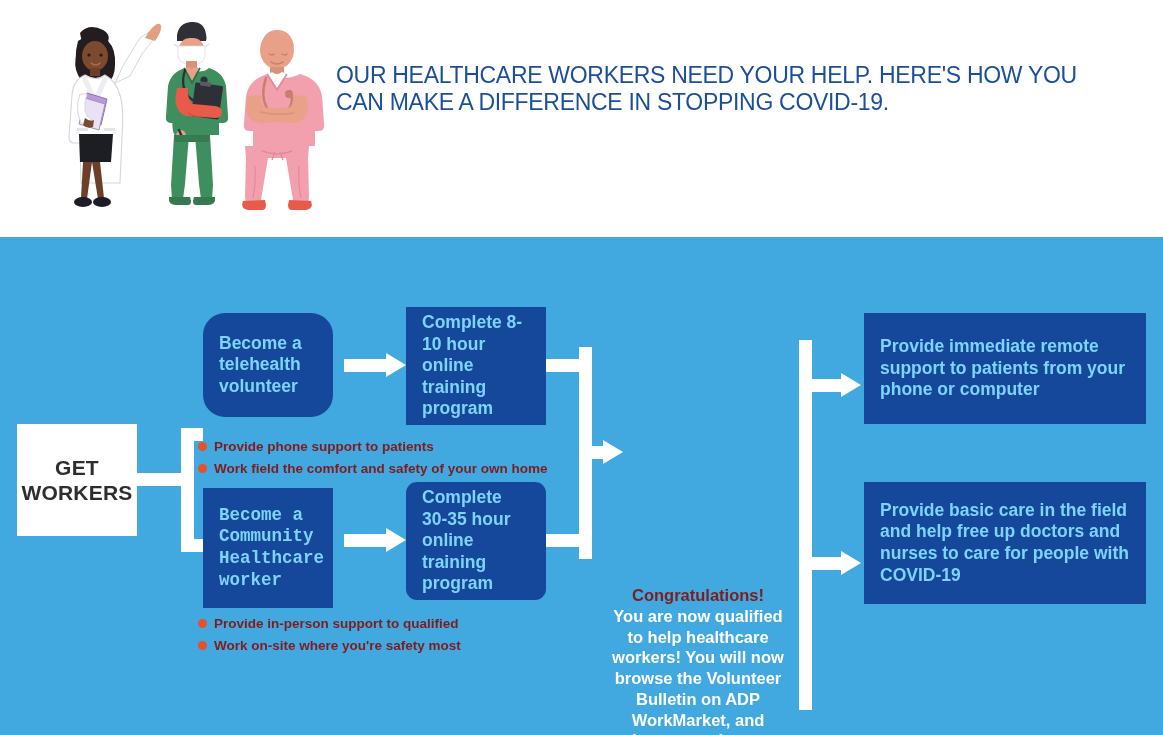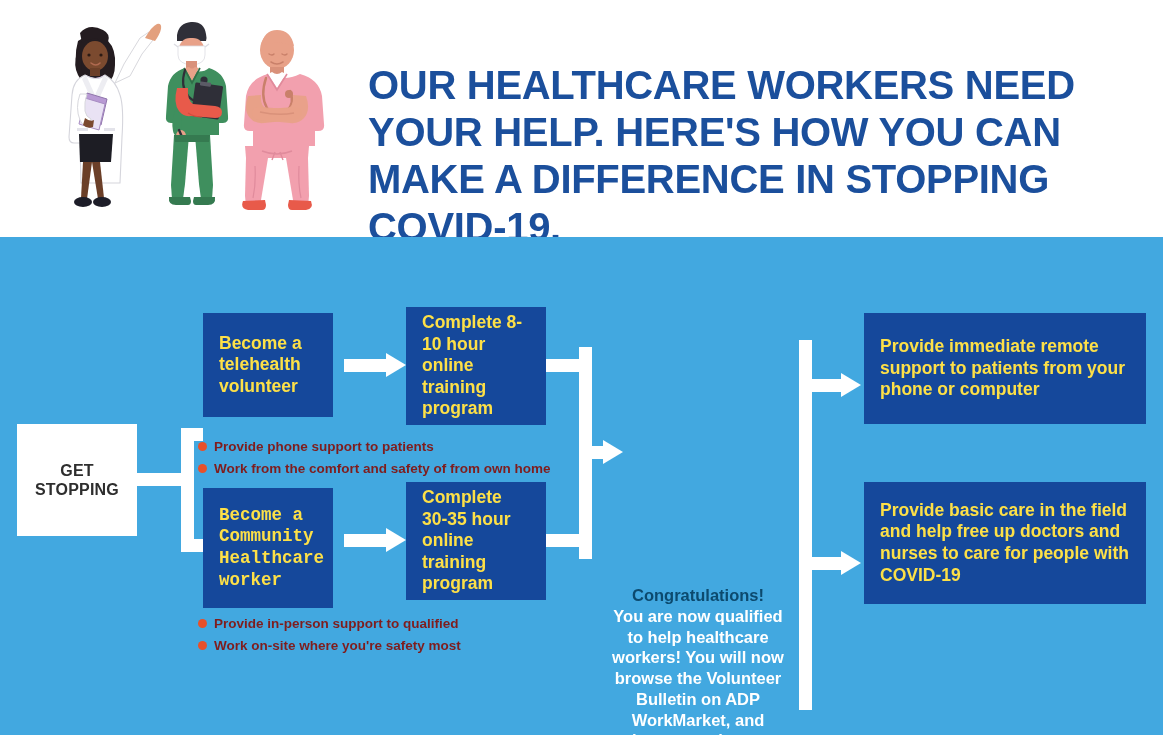--- a/index.html
+++ b/index.html
@@ -8,43 +8,43 @@
     background:#ffffff;
     font-family:"Liberation Sans", sans-serif;
     overflow:hidden;
     position:relative;
   }
   .stage{position:absolute;left:0;top:0;width:1163px;height:735px;}
 
   
   .illustration{position:absolute;left:52px;top:8px;width:290px;height:212px;}
   .headline{
-    position:absolute;left:368px;top:62px;width:780px;
-    color:#1b4f9c;font-weight:bold;font-size:40px;line-height:1.18;
+    position:absolute;left:336px;top:62px;width:780px;
+    color:#1b4f9c;font-weight:normal;font-size:23px;line-height:1.18;
     letter-spacing:-0.3px;
   }
 
   
   .panel{
     position:absolute;left:0;top:237px;width:1163px;height:498px;
     background:#42a8e0;
   }
 
   
   .box{
-    position:absolute;background:#15489b;color:#fde047;
+    position:absolute;background:#15489b;color:#7dd3fc;
     font-weight:bold;font-size:17.5px;line-height:1.23;
     box-sizing:border-box;padding:14px 16px;
     display:flex;align-items:center;
   }
   .box .inner{width:100%;}
 
   .getstarted{
     position:absolute;left:17px;top:424px;width:120px;height:112px;
-    background:#ffffff;color:#2e2e2e;font-weight:bold;font-size:16px;
+    background:#ffffff;color:#2e2e2e;font-weight:bold;font-size:21px;
     line-height:1.2;display:flex;align-items:center;justify-content:center;
     text-align:center;letter-spacing:0.2px;
   }
 
   .line{position:absolute;background:#ffffff;}
 
   
   .arrow{position:absolute;height:13px;}
   .arrow .shaft{position:absolute;left:0;top:0;height:13px;background:#ffffff;}
   .arrow .head{
@@ -59,21 +59,21 @@
   .bullets .dot{
     width:9px;height:9px;border-radius:50%;background:#e8502a;
     margin-right:7px;flex:0 0 auto;
   }
 
   .congrats{
     position:absolute;left:604px;top:348px;width:188px;
     text-align:center;font-weight:bold;font-size:16.5px;line-height:1.26;
     color:#ffffff;
   }
-  .congrats .hi{color:#0c4a6e;display:block;}
+  .congrats .hi{color:#7f1d1d;display:block;}
 </style>
 </head>
 <body>
 
 <div class="stage">
 
   <div class="illustration">
     <svg width="290" height="212" viewBox="0 0 290 212" xmlns="http://www.w3.org/2000/svg">
 
       <g>
@@ -191,63 +191,63 @@
     </svg>
   </div>
 
   <div class="headline">OUR HEALTHCARE WORKERS NEED YOUR HELP. HERE'S HOW YOU CAN MAKE A DIFFERENCE IN STOPPING COVID-19.</div>
 
   <div class="panel">
 
     <div class="getstarted" style="top:187px;">
       <div>
         <div>GET</div>
-        <div>STOPPING</div>
+        <div>WORKERS</div>
       </div>
     </div>
 
     <div class="line" style="left:137px;top:236px;width:50px;height:13px;"></div>
     <div class="line" style="left:181px;top:191px;width:13px;height:124px;"></div>
     <div class="line" style="left:181px;top:191px;width:22px;height:13px;"></div>
     <div class="line" style="left:181px;top:302px;width:22px;height:13px;"></div>
 
-    <div class="box" style="left:203px;top:76px;width:130px;height:104px;">
+    <div class="box" style="left:203px;top:76px;width:130px;height:104px;border-radius:22px;">
       <div class="inner">Become a telehealth volunteer</div>
     </div>
 
     <div class="arrow" style="left:344px;top:122px;width:62px;">
       <div class="shaft" style="width:44px;"></div>
       <div class="head" style="left:42px;"></div>
     </div>
 
     <div class="box" style="left:406px;top:70px;width:140px;height:118px;">
       <div class="inner">Complete 8-10 hour online training program</div>
     </div>
 
     <div class="bullets" style="left:198px;top:199px;">
       <div class="row">
         <span class="dot"></span>
         <span>Provide phone support to patients</span>
       </div>
       <div class="row">
         <span class="dot"></span>
-        <span>Work from the comfort and safety of from own home</span>
+        <span>Work field the comfort and safety of your own home</span>
       </div>
     </div>
 
     <div class="box" style="left:203px;top:251px;width:130px;height:120px;font-family:Liberation Mono, monospace;">
       <div class="inner">Become a Community Healthcare worker</div>
     </div>
 
     <div class="arrow" style="left:344px;top:297px;width:62px;">
       <div class="shaft" style="width:44px;"></div>
       <div class="head" style="left:42px;"></div>
     </div>
 
-    <div class="box" style="left:406px;top:245px;width:140px;height:118px;">
+    <div class="box" style="left:406px;top:245px;width:140px;height:118px;border-radius:11px;">
       <div class="inner">Complete 30-35 hour online training program</div>
     </div>
 
     <div class="bullets" style="left:198px;top:376px;">
       <div class="row">
         <span class="dot"></span>
         <span>Provide in-person support to qualified</span>
       </div>
       <div class="row">
         <span class="dot"></span>

